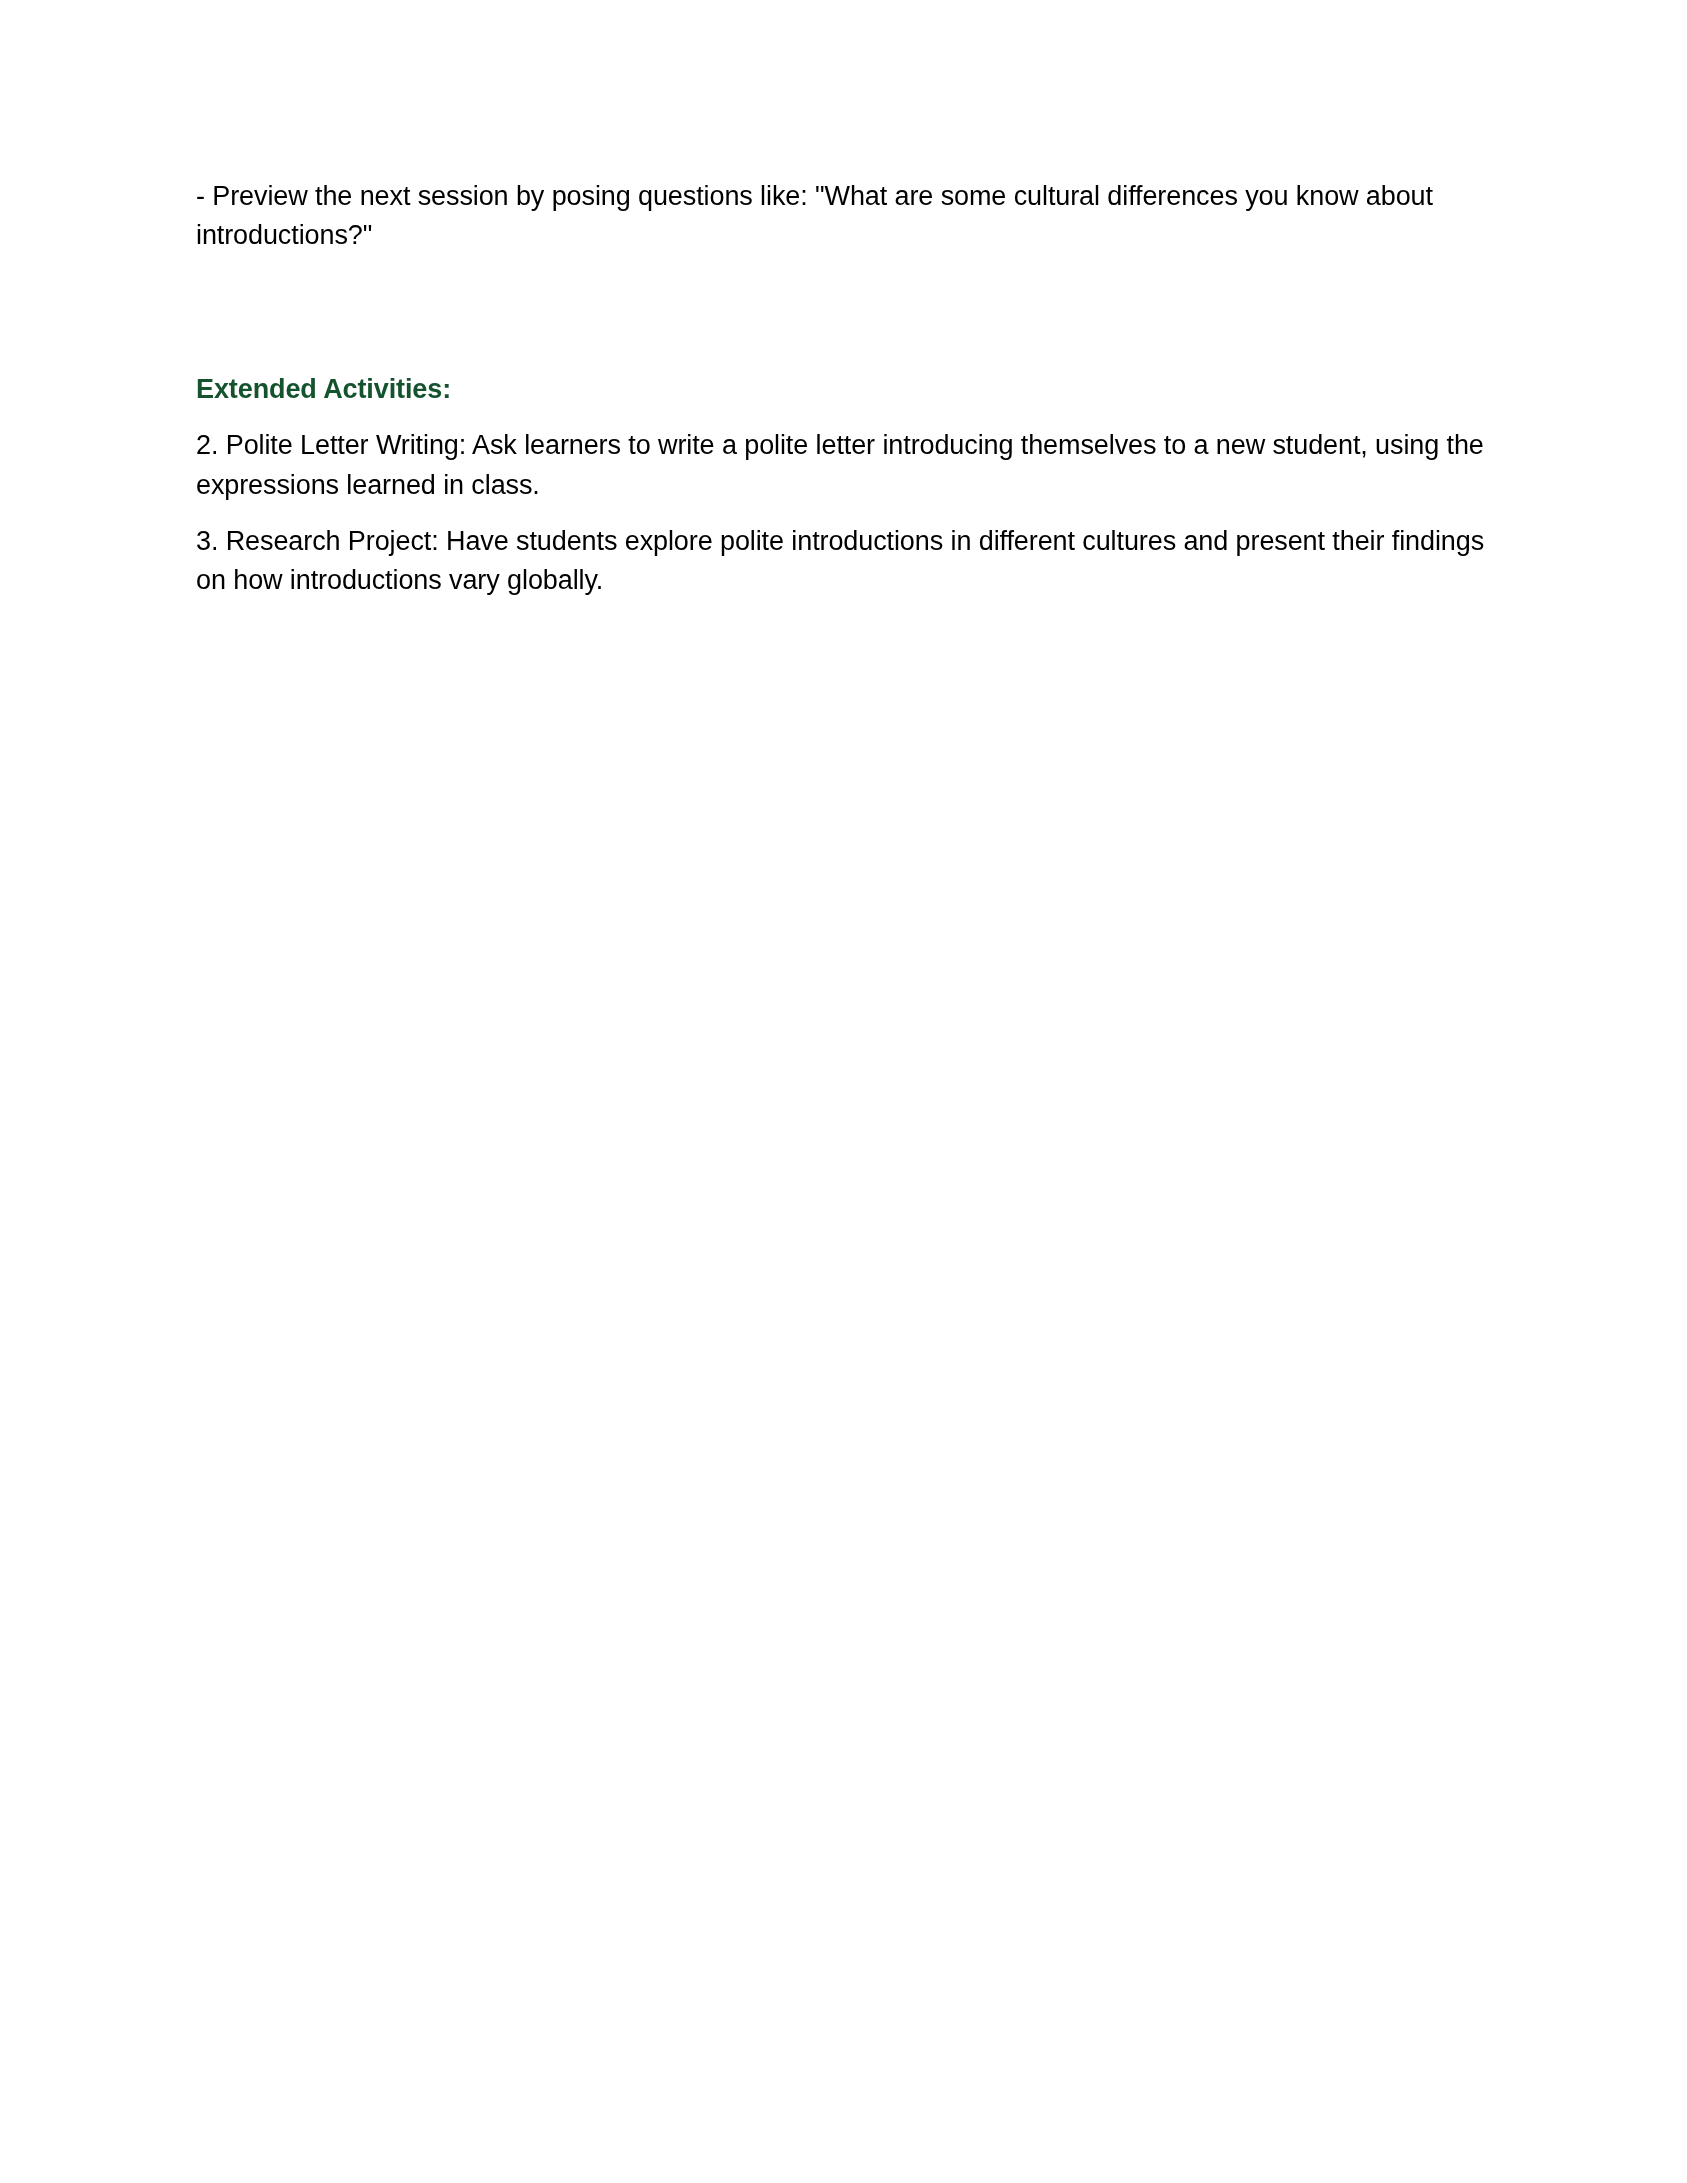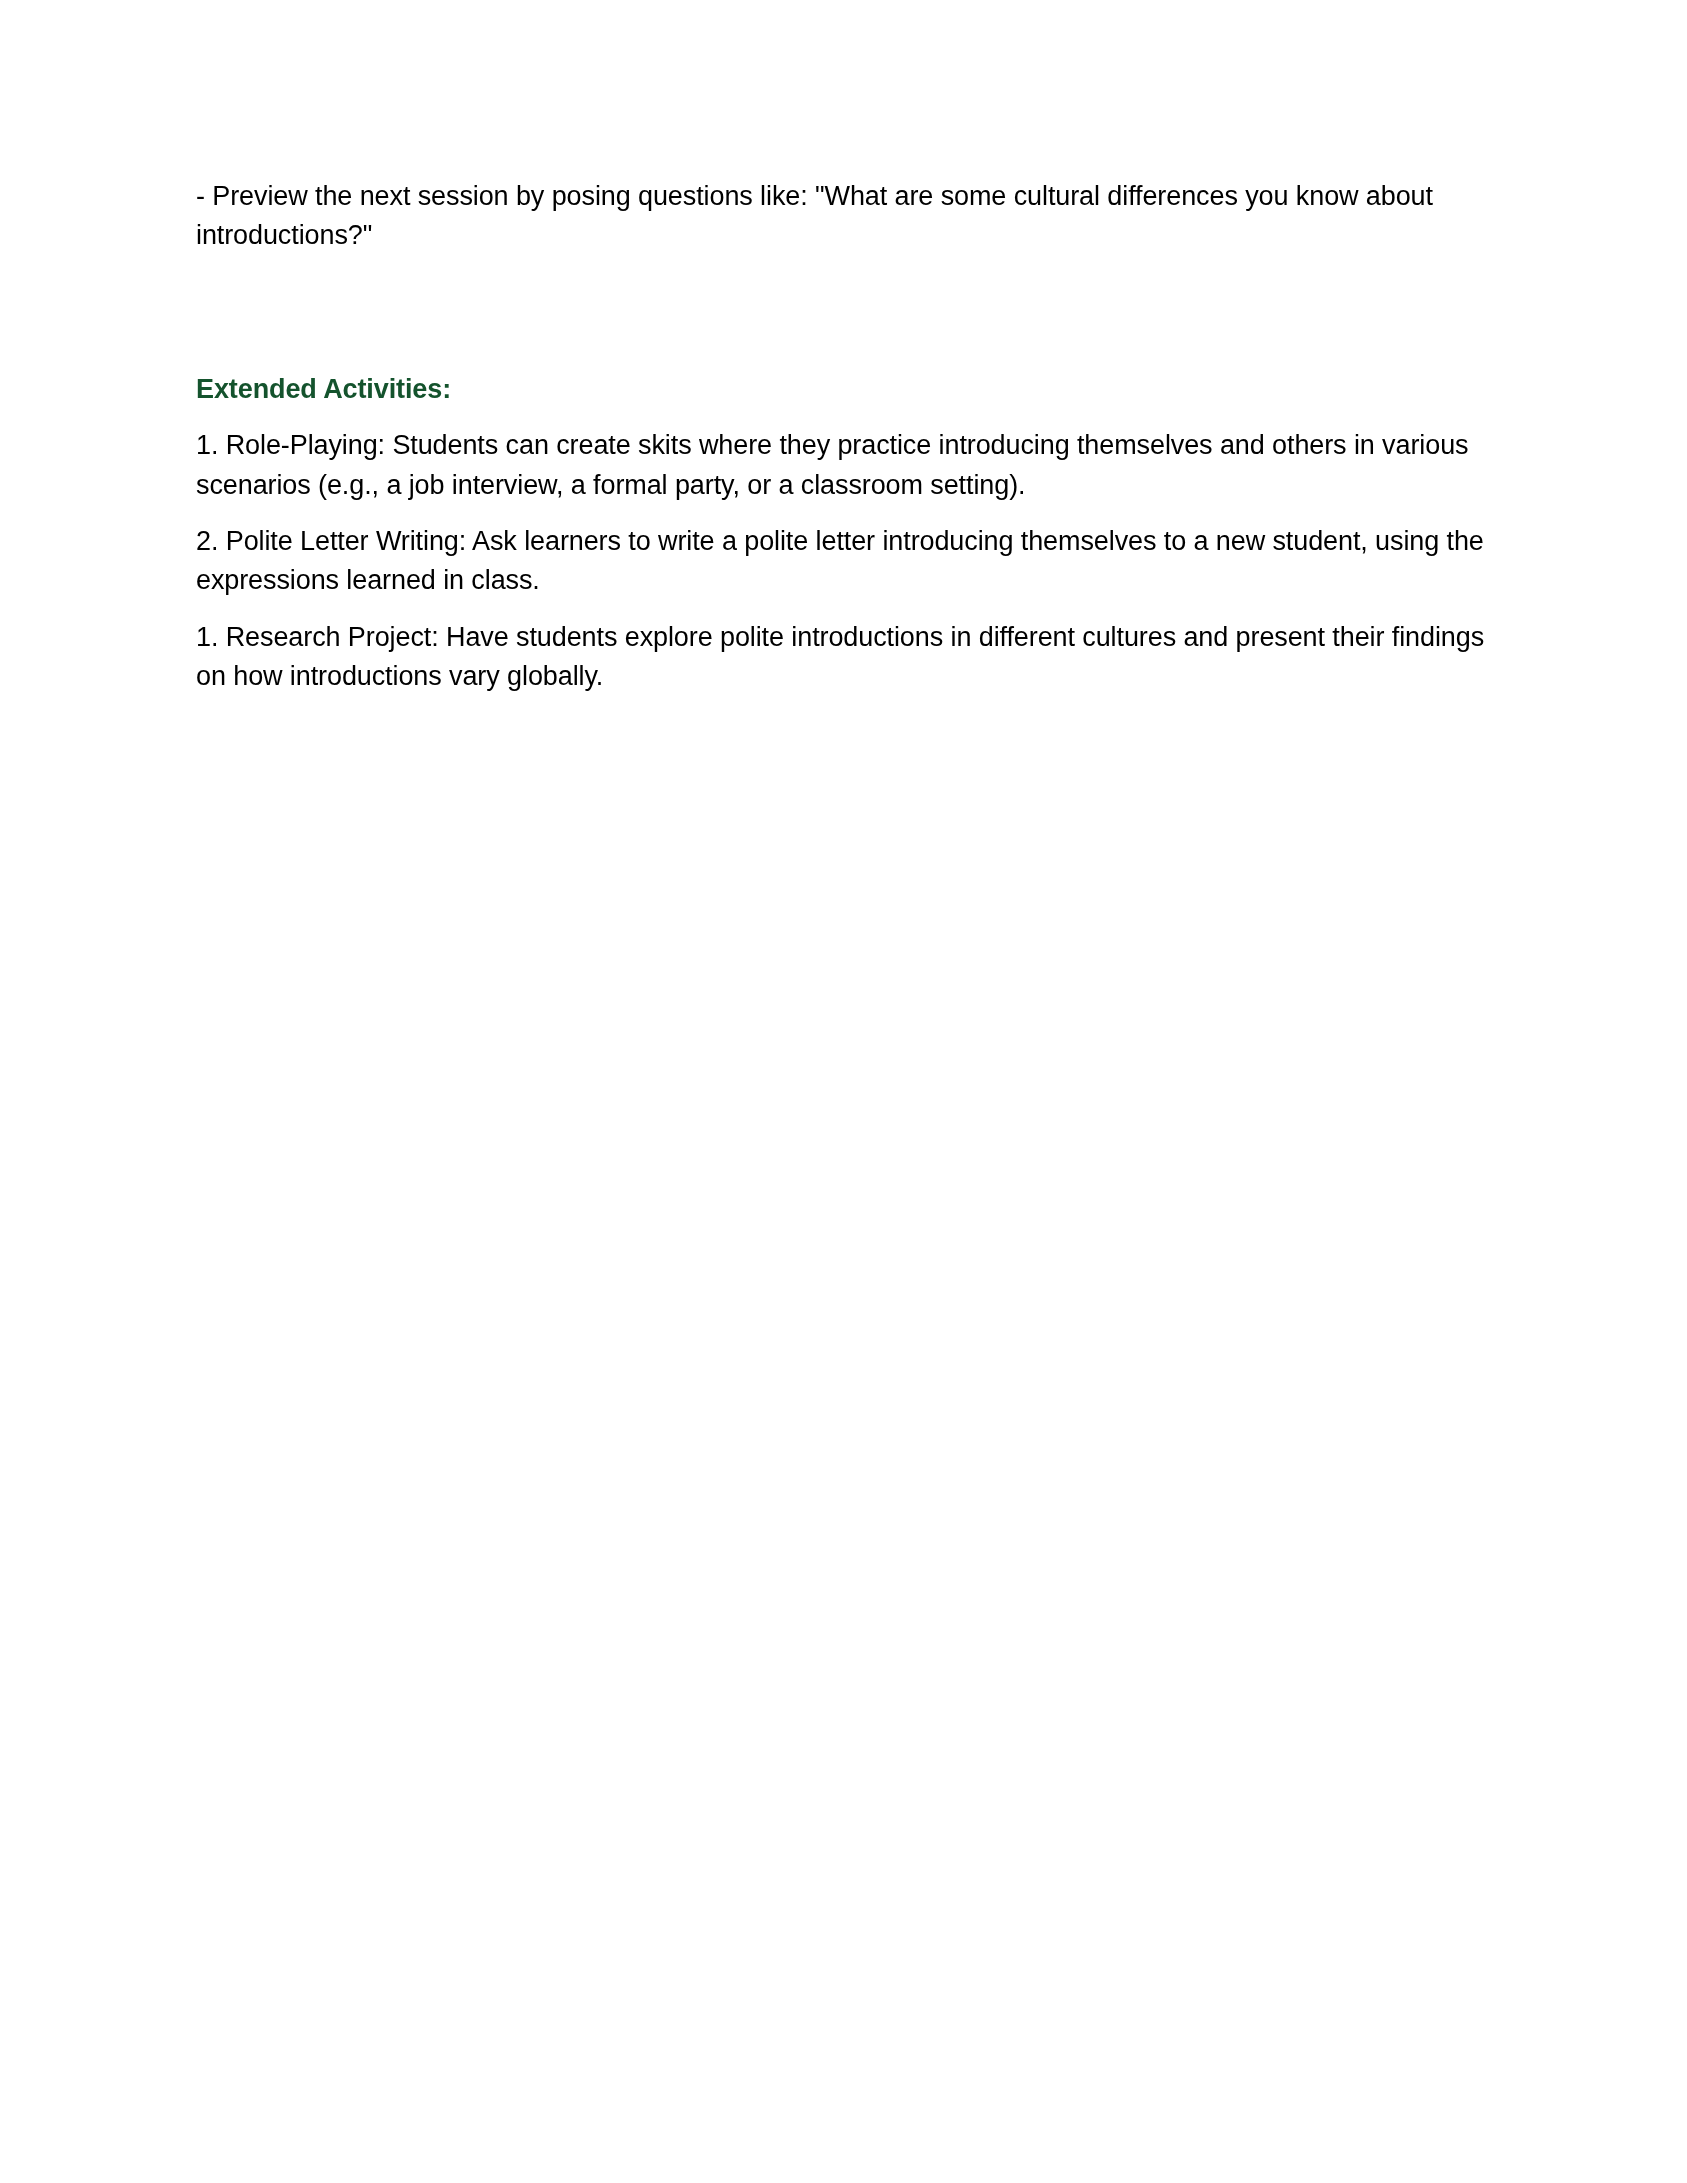--- a/index.html
+++ b/index.html
@@ -60,24 +60,23 @@
   <div class="content">
 
     <p class="para">- Preview the next session by posing questions like: "What are some cultural differences you know about introductions?"</p>
 
     <div class="gap-before-extended"></div>
 
     <p class="heading">Extended Activities:</p>
 
     <div class="gap-after-extended"></div>
 
-    <p class="para list-item">1. Role-Playing: Students can create skits where they practice introducing themselves and others in various scenarios (e.g., a job interview, a formal party, or a classroom setting).</p>
 
     <p class="para list-item">2. Polite Letter Writing: Ask learners to write a polite letter introducing themselves to a new student, using the expressions learned in class.</p>
 
-    <p class="para list-item">1. Research Project: Have students explore polite introductions in different cultures and present their findings on how introductions vary globally.</p>
+    <p class="para list-item">3. Research Project: Have students explore polite introductions in different cultures and present their findings on how introductions vary globally.</p>
 
     <div class="gap-before-teacher"></div>
 
 
   </div>
 </div>
 
 
 </body></html>

